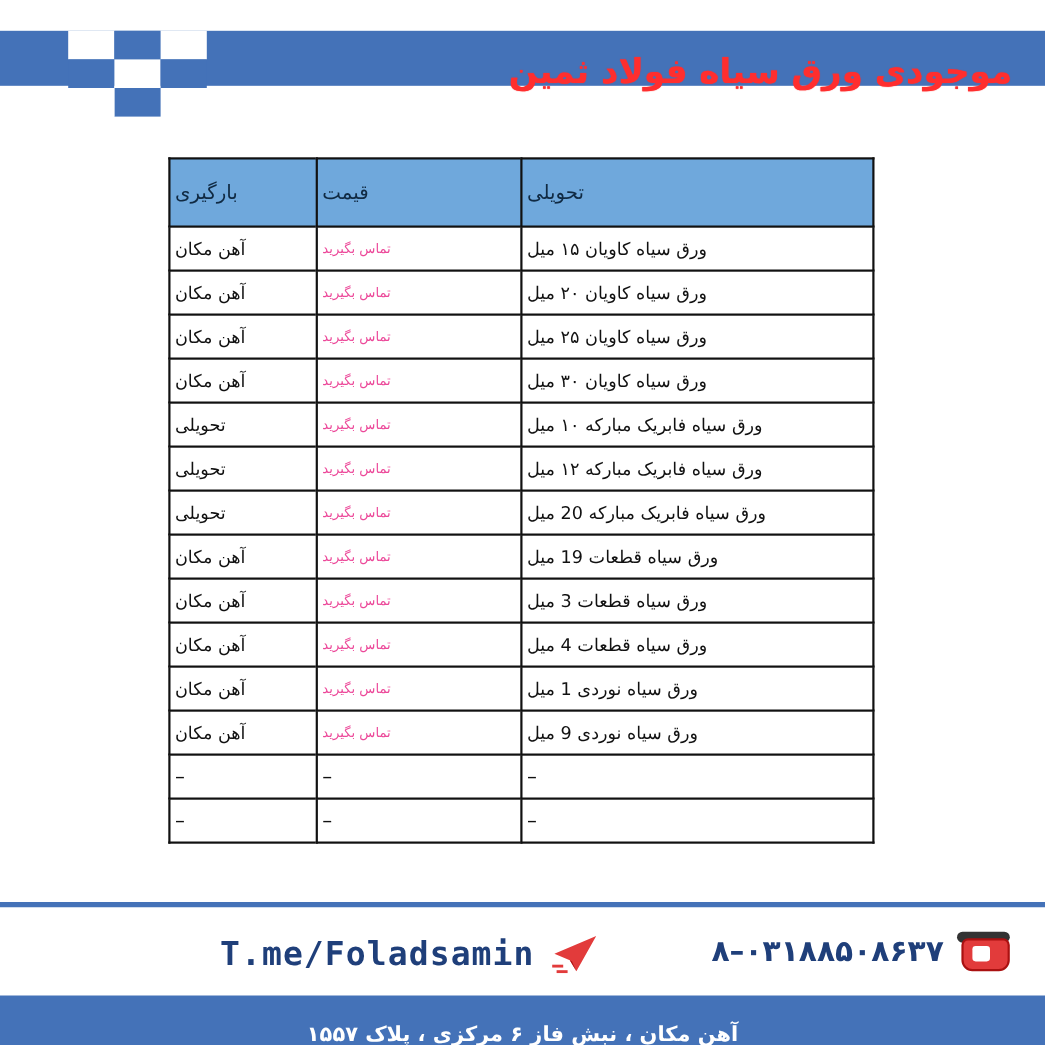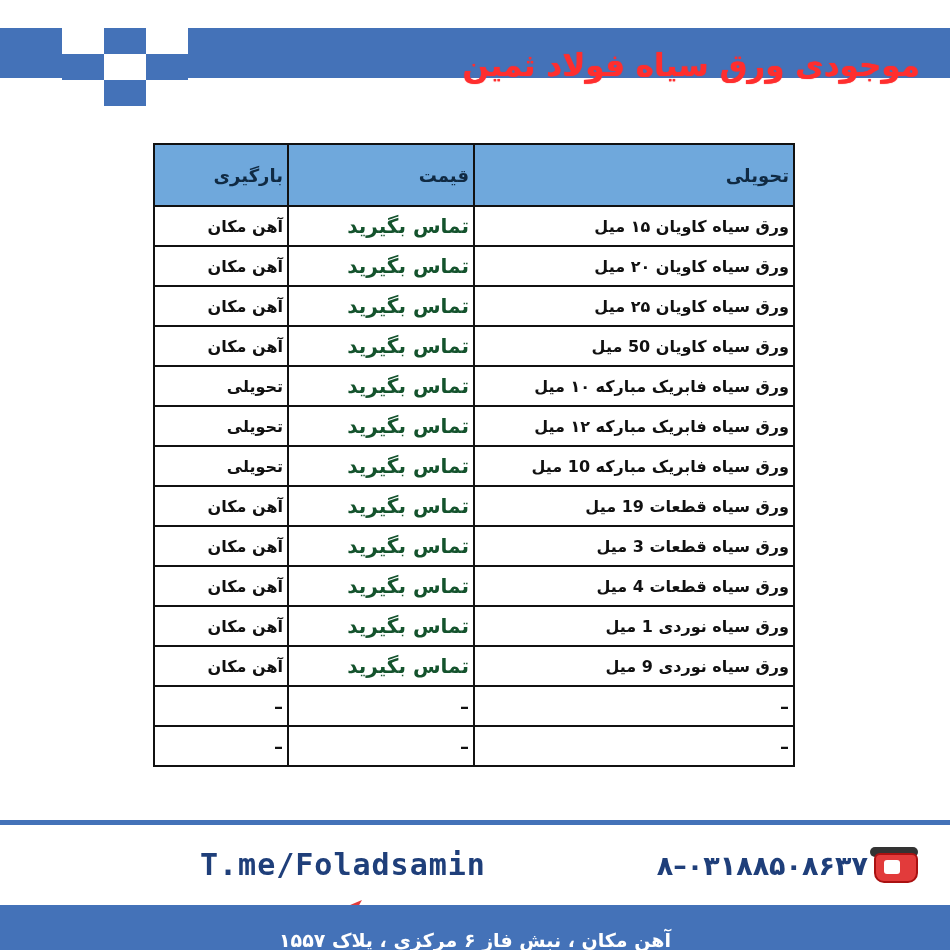--- a/index.html
+++ b/index.html
@@ -57,39 +57,39 @@
   }
   table{
     border-collapse:collapse;
     width:640px;
     table-layout:fixed;
     direction:rtl;
   }
   th,td{
     border:2px solid #111111;
     height:38px;
-    text-align:right;
+    text-align:left;
     vertical-align:middle;
     font-size:16px;
-    font-weight:bold;
+    font-weight:normal;
     color:#111111;
     background:#ffffff;
     padding:0 4px;
   }
   thead th{
     background:#6fa8dc;
     height:60px;
     font-size:18px;
     color:#102a43;
     border:2px solid #111111;
   }
   col.c-product{width:320px;}
   col.c-price{width:186px;}
   col.c-load{width:134px;}
-  td.price{color:#14532d;font-size:20px;}
+  td.price{color:#ec4899;font-size:12px;}
   td.dash{font-size:18px;color:#111;}
 
   
   .footer{
     position:absolute;left:0;top:820px;width:950px;height:130px;
   }
   .footer-line-top{
     position:absolute;top:0;left:0;width:950px;height:5px;background:#4472b8;
   }
   .footer-mid{
@@ -100,21 +100,21 @@
   }
   .footer-bottom{
     position:absolute;top:90px;left:0;width:950px;height:60px;background:#4472b8;
     display:flex;align-items:center;justify-content:center;
   }
   .footer-address{
     color:#ffffff;font-size:19px;font-weight:bold;direction:rtl;text-align:center;
   }
   .phone-block{
     position:absolute;top:20px;right:30px;
-    display:flex;align-items:center;direction:rtl;
+    display:flex;align-items:center;gap:10px;direction:rtl;
   }
   .phone-number{
     font-size:27px;font-weight:bold;color:#1f3f7a;letter-spacing:1px;
     font-family:"DejaVu Sans", sans-serif;
   }
   .phone-icon{
     width:52px;height:40px;position:relative;
   }
   .phone-icon .body{
     position:absolute;left:6px;top:8px;width:40px;height:26px;
@@ -124,21 +124,21 @@
   .phone-icon .dial{
     position:absolute;left:16px;top:15px;width:16px;height:14px;
     background:#fff;border-radius:3px;
   }
   .phone-icon .handset{
     position:absolute;left:2px;top:2px;width:48px;height:10px;
     background:#333;border-radius:5px;
   }
   .telegram-block{
     position:absolute;top:22px;left:200px;
-    display:flex;align-items:center;gap:14px;direction:ltr;flex-direction:column;
+    display:flex;align-items:center;gap:14px;direction:ltr;
   }
   .telegram-text{
     font-size:30px;font-weight:bold;color:#1f3f7a;
     font-family:"DejaVu Sans Mono", monospace;
     letter-spacing:1px;
   }
   .tg-icon{width:46px;height:40px;position:relative;}
 </style>
 </head>
 <body>
@@ -189,36 +189,36 @@
           <td>ورق سیاه کاویان ۲۰ میل</td>
           <td class="price">تماس بگیرید</td>
           <td>آهن مکان</td>
         </tr>
         <tr>
           <td>ورق سیاه کاویان ۲۵ میل</td>
           <td class="price">تماس بگیرید</td>
           <td>آهن مکان</td>
         </tr>
         <tr>
-          <td>ورق سیاه کاویان 50 میل</td>
+          <td>ورق سیاه کاویان ۳۰ میل</td>
           <td class="price">تماس بگیرید</td>
           <td>آهن مکان</td>
         </tr>
         <tr>
           <td>ورق سیاه فابریک مبارکه ۱۰ میل</td>
           <td class="price">تماس بگیرید</td>
           <td>تحویلی</td>
         </tr>
         <tr>
           <td>ورق سیاه فابریک مبارکه ۱۲ میل</td>
           <td class="price">تماس بگیرید</td>
           <td>تحویلی</td>
         </tr>
         <tr>
-          <td>ورق سیاه فابریک مبارکه 10 میل</td>
+          <td>ورق سیاه فابریک مبارکه 20 میل</td>
           <td class="price">تماس بگیرید</td>
           <td>تحویلی</td>
         </tr>
         <tr>
           <td>ورق سیاه قطعات 19 میل</td>
           <td class="price">تماس بگیرید</td>
           <td>آهن مکان</td>
         </tr>
         <tr>
           <td>ورق سیاه قطعات 3 میل</td>

